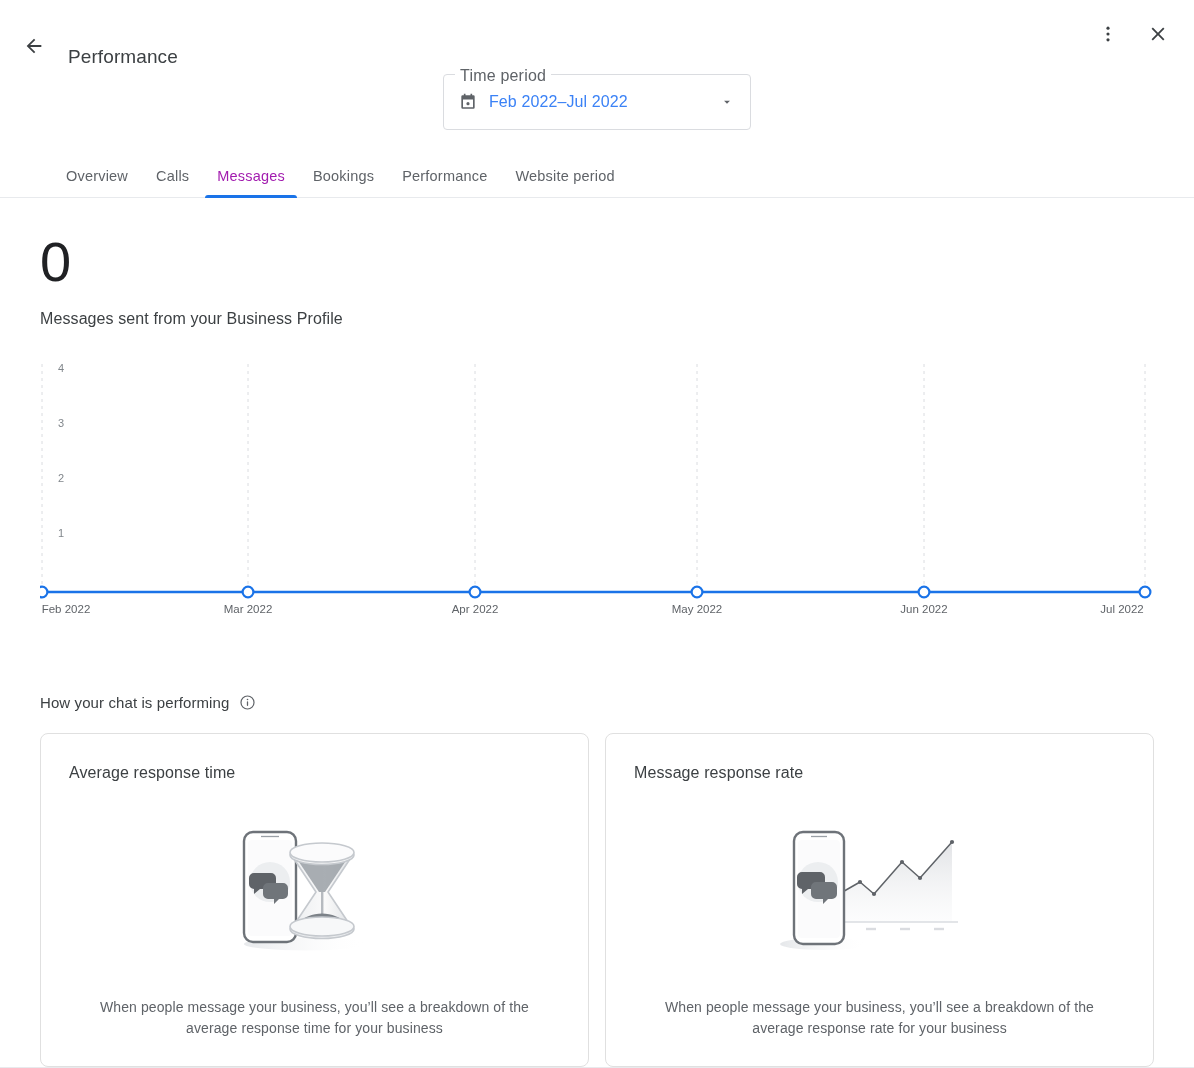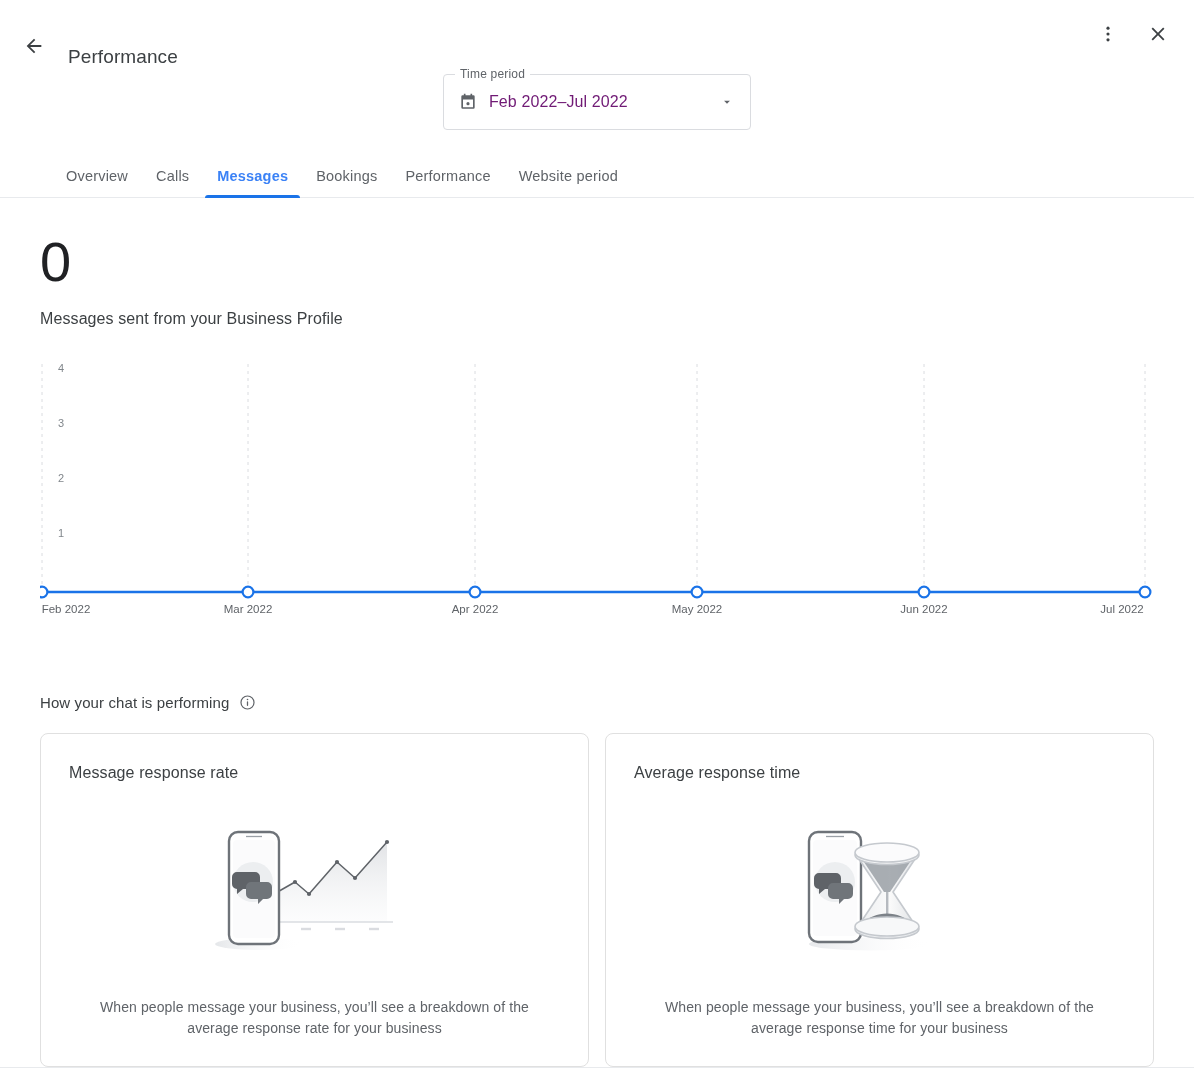--- a/index.html
+++ b/index.html
@@ -52,27 +52,27 @@
     display: flex; align-items: center;
     padding: 0 14px;
     cursor: pointer;
     background: #fff;
   }
   .period-legend {
     position: absolute;
     top: -8px; left: 11px;
     background: #fff;
     padding: 0 5px;
-    font-size: 12px;
+    font-size: 16px;
     color: #5f6368;
     letter-spacing: .2px;
   }
   .period-value {
     font-size: 16px;
-    color: #701a75;
+    color: #3b82f6;
     margin-left: 11px;
     letter-spacing: .1px;
   }
   .period-caret {
     position: absolute;
     right: 16px; top: 50%;
     transform: translateY(-50%);
   }
 
   
@@ -92,21 +92,21 @@
   }
   .tab {
     position: relative;
     font-size: 14.5px;
     color: #5f6368;
     padding: 0 14px 14px 14px;
     cursor: pointer;
     letter-spacing: .2px;
     white-space: nowrap;
   }
-  .tab.active { color: #3b82f6; font-weight: 700; }
+  .tab.active { color: #a21caf; font-weight: 400; }
   .tab.active::after {
     content: "";
     position: absolute;
     left: 2px; right: 2px; bottom: 0;
     height: 3px;
     background: #1a73e8;
     border-radius: 3px 3px 0 0;
     z-index: 2;
   }
 
@@ -290,68 +290,20 @@
   <div class="section-head">
     <span class="section-title">How your chat is performing</span>
     <svg width="17" height="17" viewBox="0 0 24 24">
       <circle cx="12" cy="12" r="9.2" fill="none" stroke="#5f6368" stroke-width="1.7"></circle>
       <circle cx="12" cy="7.8" r="1.15" fill="#5f6368"></circle>
       <rect x="11.1" y="10.4" width="1.8" height="6.4" rx="0.9" fill="#5f6368"></rect>
     </svg>
   </div>
 
   <div class="cards">
-
-    <div class="card">
-      <div class="card-title">Message response rate</div>
-      <div class="card-illu">
-        <svg width="200" height="126" viewBox="0 0 200 126">
-          <defs>
-            <linearGradient id="areaGrad" x1="0" y1="0" x2="0" y2="1">
-              <stop offset="0%" stop-color="#c9ccd1" stop-opacity=".55"></stop>
-              <stop offset="100%" stop-color="#e8eaed" stop-opacity=".12"></stop>
-            </linearGradient>
-            <linearGradient id="shadowGrad" x1="0" y1="0" x2="1" y2="0">
-              <stop offset="0%" stop-color="#cfd3d8" stop-opacity=".55"></stop>
-              <stop offset="100%" stop-color="#ffffff" stop-opacity="0"></stop>
-            </linearGradient>
-          </defs>
-
-          <path d="M52 72 L80 56 L94 68 L122 36 L140 52 L172 16 L172 96 L52 96 Z" fill="url(#areaGrad)"></path>
-
-          <polyline points="52,72 80,56 94,68 122,36 140,52 172,16" fill="none" stroke="#5f6368" stroke-width="1.5" stroke-linejoin="round"></polyline>
-          <g fill="#5f6368">
-            <circle cx="80" cy="56" r="2.1"></circle>
-              <circle cx="94" cy="68" r="2.1"></circle>
-            <circle cx="122" cy="36" r="2.1"></circle>
-              <circle cx="140" cy="52" r="2.1"></circle>
-            <circle cx="172" cy="16" r="2.1"></circle>
-          </g>
-
-          <line x1="62" y1="96" x2="178" y2="96" stroke="#dadce0" stroke-width="1.3"></line>
-          <g stroke="#dadce0" stroke-width="2.4">
-            <line x1="86" y1="103" x2="96" y2="103"></line>
-            <line x1="120" y1="103" x2="130" y2="103"></line>
-            <line x1="154" y1="103" x2="164" y2="103"></line>
-          </g>
-
-          <ellipse cx="44" cy="118" rx="44" ry="6" fill="url(#shadowGrad)"></ellipse>
-
-          <rect x="14" y="6" width="50" height="112" rx="9" fill="#ffffff" stroke="#6e7379" stroke-width="2.4"></rect>
-          <rect x="18" y="14" width="42" height="98" rx="4" fill="#fbfbfc"></rect>
-          <line x1="31" y1="10.5" x2="47" y2="10.5" stroke="#9aa0a6" stroke-width="1.3"></line>
-
-          <circle cx="38" cy="56" r="20" fill="#eceef0"></circle>
-
-          <path d="M22 46 h18 a5 5 0 0 1 5 5 v7 a5 5 0 0 1 -5 5 h-12 l-6 5 v-5 a5 5 0 0 1 -5 -5 v-7 a5 5 0 0 1 5 -5 z" fill="#5f6368"></path>
-          <path d="M36 56 h16 a5 5 0 0 1 5 5 v7 a5 5 0 0 1 -5 5 h-4 l-5 5 v-5 h-7 a5 5 0 0 1 -5 -5 v-7 a5 5 0 0 1 5 -5 z" fill="#70757a"></path>
-        </svg>
-      </div>
-      <div class="card-desc">When people message your business, you’ll see a breakdown of the average response rate for your business</div>
-    </div>
 
     <div class="card">
       <div class="card-title">Average response time</div>
       <div class="card-illu">
         <svg width="170" height="126" viewBox="0 0 170 126">
           <defs>
             <linearGradient id="glassGrad" x1="0" y1="0" x2="1" y2="0">
               <stop offset="0%" stop-color="#eceef0"></stop>
               <stop offset="55%" stop-color="#fafafa"></stop>
               <stop offset="100%" stop-color="#dfe2e5"></stop>
@@ -383,16 +335,64 @@
           <ellipse cx="92" cy="26.5" rx="32" ry="9.5" fill="#fbfbfc" stroke="#c5c9ce" stroke-width="1.6"></ellipse>
 
           <ellipse cx="92" cy="103" rx="32" ry="9.5" fill="#eceef0" stroke="#c5c9ce" stroke-width="1.6"></ellipse>
           <ellipse cx="92" cy="100.5" rx="32" ry="9.5" fill="#f7f8f9" stroke="#c5c9ce" stroke-width="1.6"></ellipse>
           <path d="M60 100.5 a32 9.5 0 0 0 64 0 a32 9.5 0 0 1 -64 0 z" fill="#8a9096" opacity=".75"></path>
         </svg>
       </div>
       <div class="card-desc">When people message your business, you’ll see a breakdown of the average response time for your business</div>
     </div>
 
+    <div class="card">
+      <div class="card-title">Message response rate</div>
+      <div class="card-illu">
+        <svg width="200" height="126" viewBox="0 0 200 126">
+          <defs>
+            <linearGradient id="areaGrad" x1="0" y1="0" x2="0" y2="1">
+              <stop offset="0%" stop-color="#c9ccd1" stop-opacity=".55"></stop>
+              <stop offset="100%" stop-color="#e8eaed" stop-opacity=".12"></stop>
+            </linearGradient>
+            <linearGradient id="shadowGrad" x1="0" y1="0" x2="1" y2="0">
+              <stop offset="0%" stop-color="#cfd3d8" stop-opacity=".55"></stop>
+              <stop offset="100%" stop-color="#ffffff" stop-opacity="0"></stop>
+            </linearGradient>
+          </defs>
+
+          <path d="M52 72 L80 56 L94 68 L122 36 L140 52 L172 16 L172 96 L52 96 Z" fill="url(#areaGrad)"></path>
+
+          <polyline points="52,72 80,56 94,68 122,36 140,52 172,16" fill="none" stroke="#5f6368" stroke-width="1.5" stroke-linejoin="round"></polyline>
+          <g fill="#5f6368">
+            <circle cx="80" cy="56" r="2.1"></circle>
+              <circle cx="94" cy="68" r="2.1"></circle>
+            <circle cx="122" cy="36" r="2.1"></circle>
+              <circle cx="140" cy="52" r="2.1"></circle>
+            <circle cx="172" cy="16" r="2.1"></circle>
+          </g>
+
+          <line x1="62" y1="96" x2="178" y2="96" stroke="#dadce0" stroke-width="1.3"></line>
+          <g stroke="#dadce0" stroke-width="2.4">
+            <line x1="86" y1="103" x2="96" y2="103"></line>
+            <line x1="120" y1="103" x2="130" y2="103"></line>
+            <line x1="154" y1="103" x2="164" y2="103"></line>
+          </g>
+
+          <ellipse cx="44" cy="118" rx="44" ry="6" fill="url(#shadowGrad)"></ellipse>
+
+          <rect x="14" y="6" width="50" height="112" rx="9" fill="#ffffff" stroke="#6e7379" stroke-width="2.4"></rect>
+          <rect x="18" y="14" width="42" height="98" rx="4" fill="#fbfbfc"></rect>
+          <line x1="31" y1="10.5" x2="47" y2="10.5" stroke="#9aa0a6" stroke-width="1.3"></line>
+
+          <circle cx="38" cy="56" r="20" fill="#eceef0"></circle>
+
+          <path d="M22 46 h18 a5 5 0 0 1 5 5 v7 a5 5 0 0 1 -5 5 h-12 l-6 5 v-5 a5 5 0 0 1 -5 -5 v-7 a5 5 0 0 1 5 -5 z" fill="#5f6368"></path>
+          <path d="M36 56 h16 a5 5 0 0 1 5 5 v7 a5 5 0 0 1 -5 5 h-4 l-5 5 v-5 h-7 a5 5 0 0 1 -5 -5 v-7 a5 5 0 0 1 5 -5 z" fill="#70757a"></path>
+        </svg>
+      </div>
+      <div class="card-desc">When people message your business, you’ll see a breakdown of the average response rate for your business</div>
+    </div>
+
   </div>
 </div>
 
 <div class="footer-rule"></div>
 
 </body></html>

